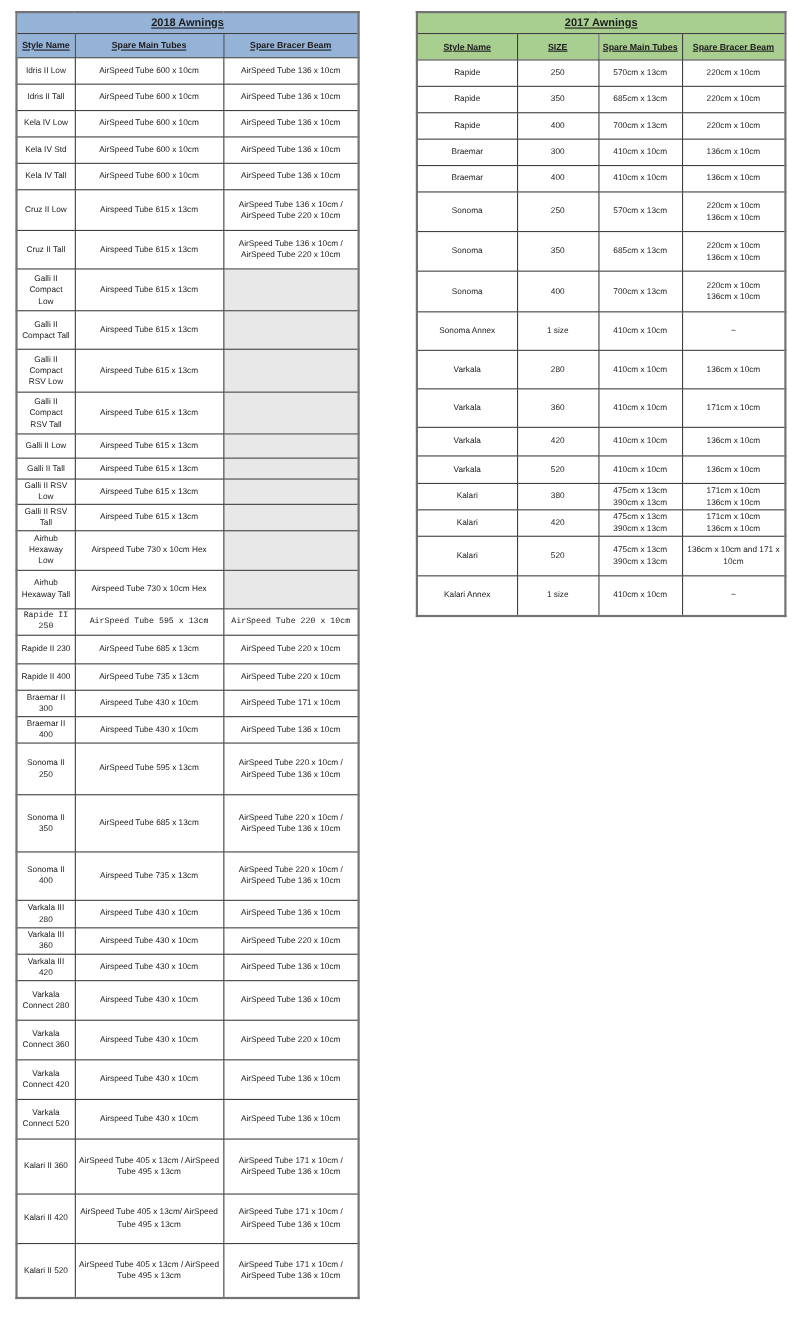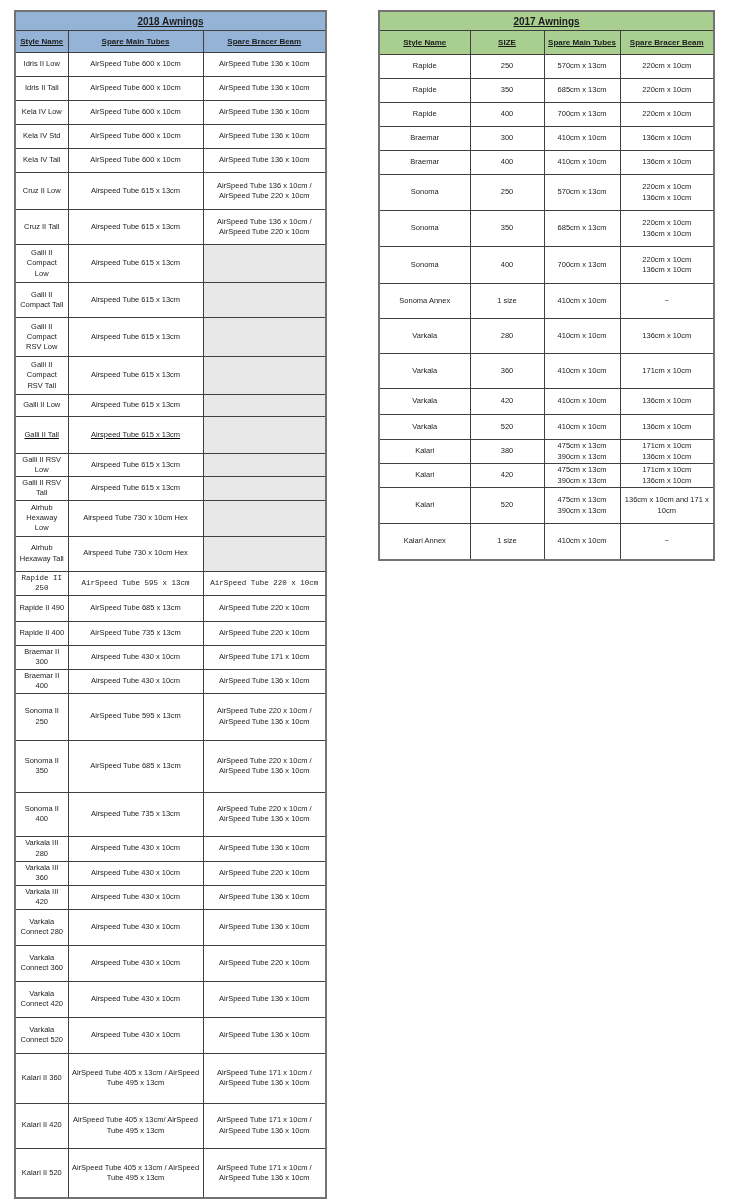--- a/index.html
+++ b/index.html
@@ -121,21 +121,21 @@
         <tr style="height: 38px;">
           <td>Galli II Compact RSV Tall</td>
           <td>Airspeed Tube 615 x 13cm</td>
           <td class="shaded"></td>
         </tr>
         <tr style="height: 22px;">
           <td>Galli II Low</td>
           <td>Airspeed Tube 615 x 13cm</td>
           <td class="shaded"></td>
         </tr>
-        <tr style="height: 37px; text-decoration: underline;">
+        <tr style="height: 19px;">
           <td>Galli II Tall</td>
           <td>Airspeed Tube 615 x 13cm</td>
           <td class="shaded"></td>
         </tr>
         <tr style="height: 23px;">
           <td>Galli II RSV Low</td>
           <td>Airspeed Tube 615 x 13cm</td>
           <td class="shaded"></td>
         </tr>
         <tr style="height: 23px;">
@@ -152,21 +152,21 @@
           <td>Airhub Hexaway Tall</td>
           <td>Airspeed Tube 730 x 10cm Hex</td>
           <td class="shaded"></td>
         </tr>
         <tr style="height: 24px; font-family: Liberation Mono, monospace;">
           <td>Rapide II 250</td>
           <td>AirSpeed Tube 595 x 13cm</td>
           <td>AirSpeed Tube 220 x 10cm</td>
         </tr>
         <tr style="height: 26px;">
-          <td>Rapide II 490</td>
+          <td>Rapide II 230</td>
           <td>AirSpeed Tube 685 x 13cm</td>
           <td>AirSpeed Tube 220 x 10cm</td>
         </tr>
         <tr style="height: 24px;">
           <td>Rapide II 400</td>
           <td>AirSpeed Tube 735 x 13cm</td>
           <td>AirSpeed Tube 220 x 10cm</td>
         </tr>
         <tr style="height: 24px;">
           <td>Braemar II 300</td>

